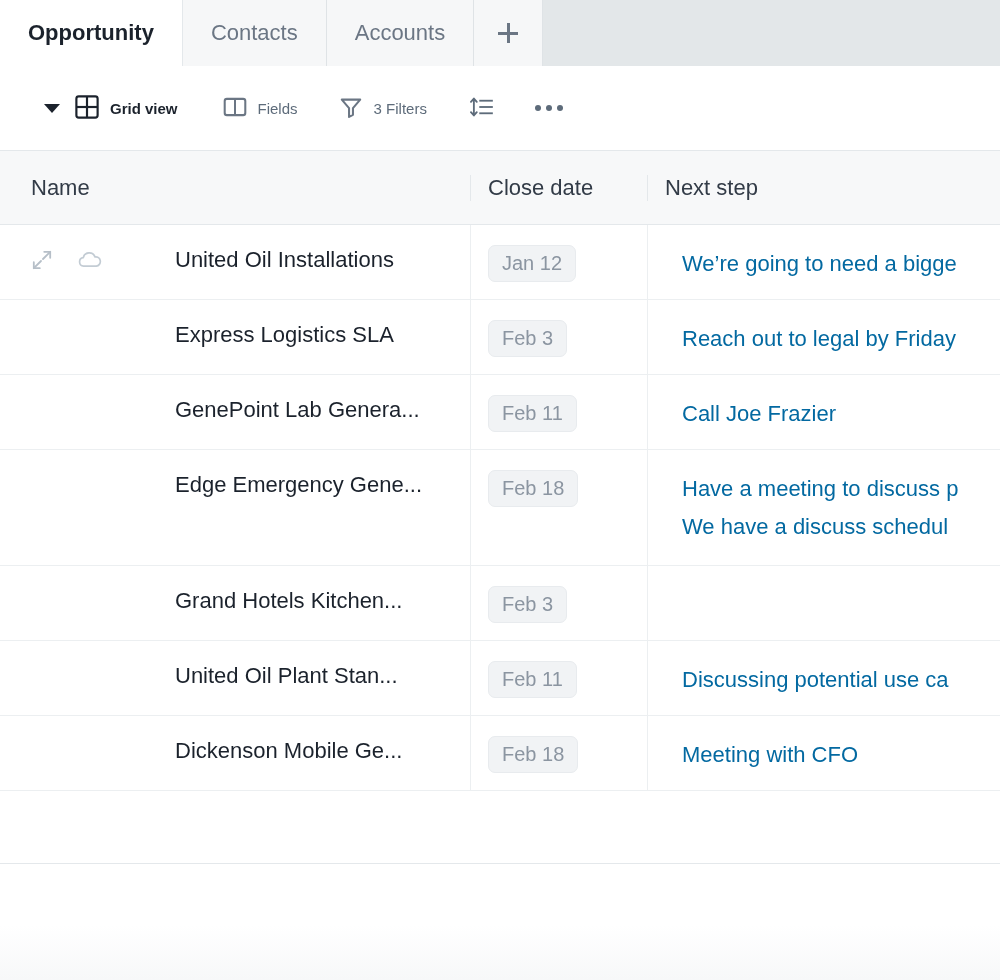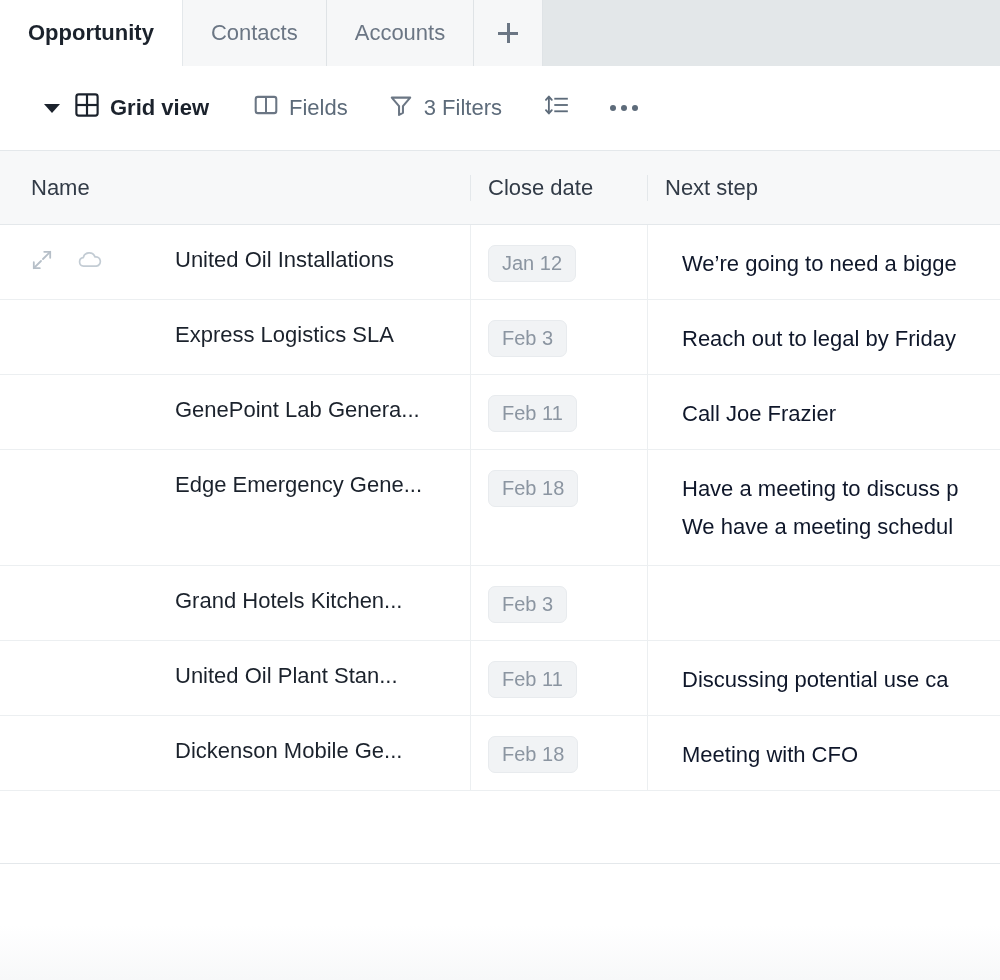--- a/index.html
+++ b/index.html
@@ -50,21 +50,21 @@
     width: 1000px; height: 84px;
     background: #ffffff;
     display: flex; align-items: center;
     padding-left: 44px;
   }
   .tb-item {
     display: flex; align-items: center;
     height: 40px;
     cursor: pointer;
     color: #5d6b7a;
-    font-size: 22px;
+    font-size: 15px;
     white-space: nowrap;
   }
   .tb-item .lbl { margin-left: 10px; }
   .tb-item.primary .lbl { color: #1b222c; font-weight: bold; }
   .caret-down {
     width: 0; height: 0;
     border-left: 8px solid transparent;
     border-right: 8px solid transparent;
     border-top: 9px solid #1b222c;
     margin-right: 14px;
@@ -133,21 +133,21 @@
     border: 1px solid #e8ebee;
     border-radius: 7px;
     color: #8b95a1;
     font-size: 20px;
     padding: 6px 13px 7px;
     line-height: 22px;
     white-space: nowrap;
     cursor: pointer;
   }
   .nextcell {
-    font-size: 22px; color: #0f172a;
+    font-size: 22px; color: #0369a1;
     line-height: 38px;
     white-space: nowrap;
     padding-left: 17px;
   }
 
   .belowgrid {
     position: absolute; top: 863px; left: 0;
     width: 1000px; height: 117px;
     background: #ffffff;
     border-top: 1px solid #e4e8eb;
@@ -310,21 +310,21 @@
     <div class="grow r-tall">
       <div class="cell c-name namecell">
         <span class="nametext">Edge Emergency Gene...</span>
       </div>
       <div class="cell c-date">
         <span class="datepill">Feb 18</span>
       </div>
       <div class="cell c-next">
         <div>
           <div class="nextcell">Have a meeting to discuss p</div>
-          <div class="nextcell">We have a meeting schedul</div>
+          <div class="nextcell">We have a discuss schedul</div>
         </div>
       </div>
     </div>
 
     <div class="grow r-normal">
       <div class="cell c-name namecell">
         <span class="nametext">Grand Hotels Kitchen...</span>
       </div>
       <div class="cell c-date">
         <span class="datepill">Feb 3</span>

